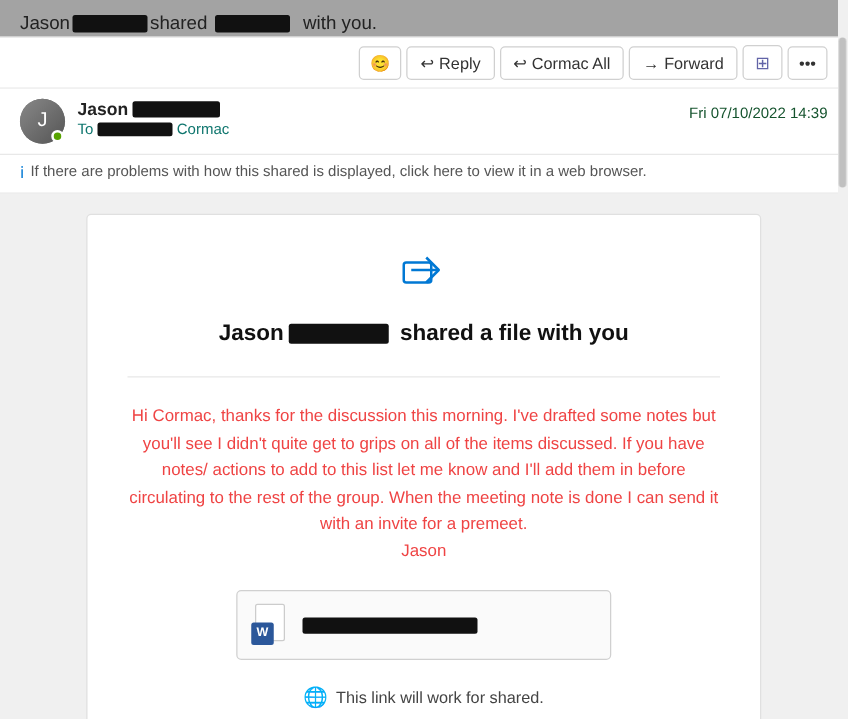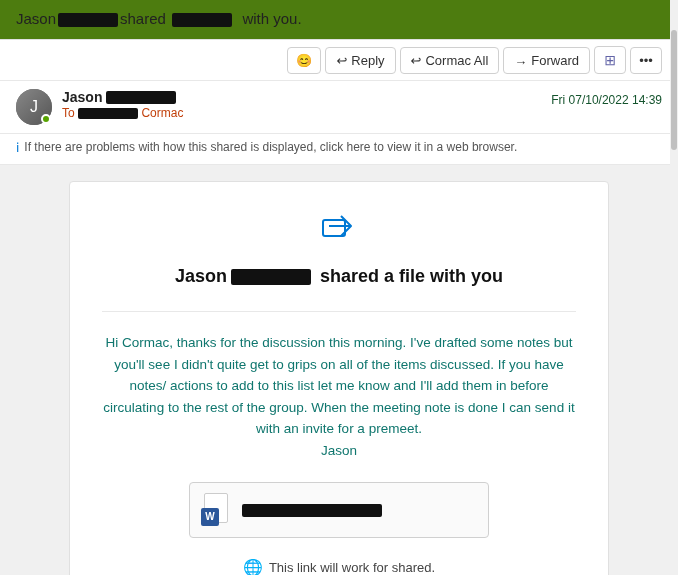--- a/index.html
+++ b/index.html
@@ -6,22 +6,22 @@
     body {
       font-family: 'Segoe UI', Arial, sans-serif;
       background: #f5f5f5;
       width: 678px;
       min-height: 575px;
       overflow-x: hidden;
     }
 
     
     .top-banner {
-      background: #4d7c0f;
-      padding: 10px 16px 12px 16px;
+      background: #a3a3a3;
+      padding: 10px 16px 2px 16px;
       border-bottom: 1px solid #e0e0e0;
       display: flex;
       align-items: center;
       justify-content: space-between;
     }
     .top-banner-text {
       font-size: 15px;
       color: #222;
       font-weight: 400;
     }
@@ -124,21 +124,21 @@
       display: inline-block;
       background: #111;
       color: #111;
       border-radius: 2px;
       width: 70px;
       height: 13px;
       vertical-align: middle;
     }
     .to-line {
       font-size: 12px;
-      color: #c2410c;
+      color: #0f766e;
     }
     .to-line .redacted {
       display: inline-block;
       background: #111;
       color: #111;
       border-radius: 2px;
       width: 60px;
       height: 11px;
       vertical-align: middle;
     }
@@ -210,21 +210,21 @@
     }
 
     .divider {
       border: none;
       border-top: 1px solid #e8e8e8;
       margin: 0 0 20px 0;
     }
 
     .card-body-text {
       font-size: 13.5px;
-      color: #0f766e;
+      color: #ef4444;
       line-height: 1.6;
       margin-bottom: 20px;
       text-align: center;
     }
 
     
     .file-box {
       border: 1px solid #d0d0d0;
       border-radius: 4px;
       padding: 10px 14px;

